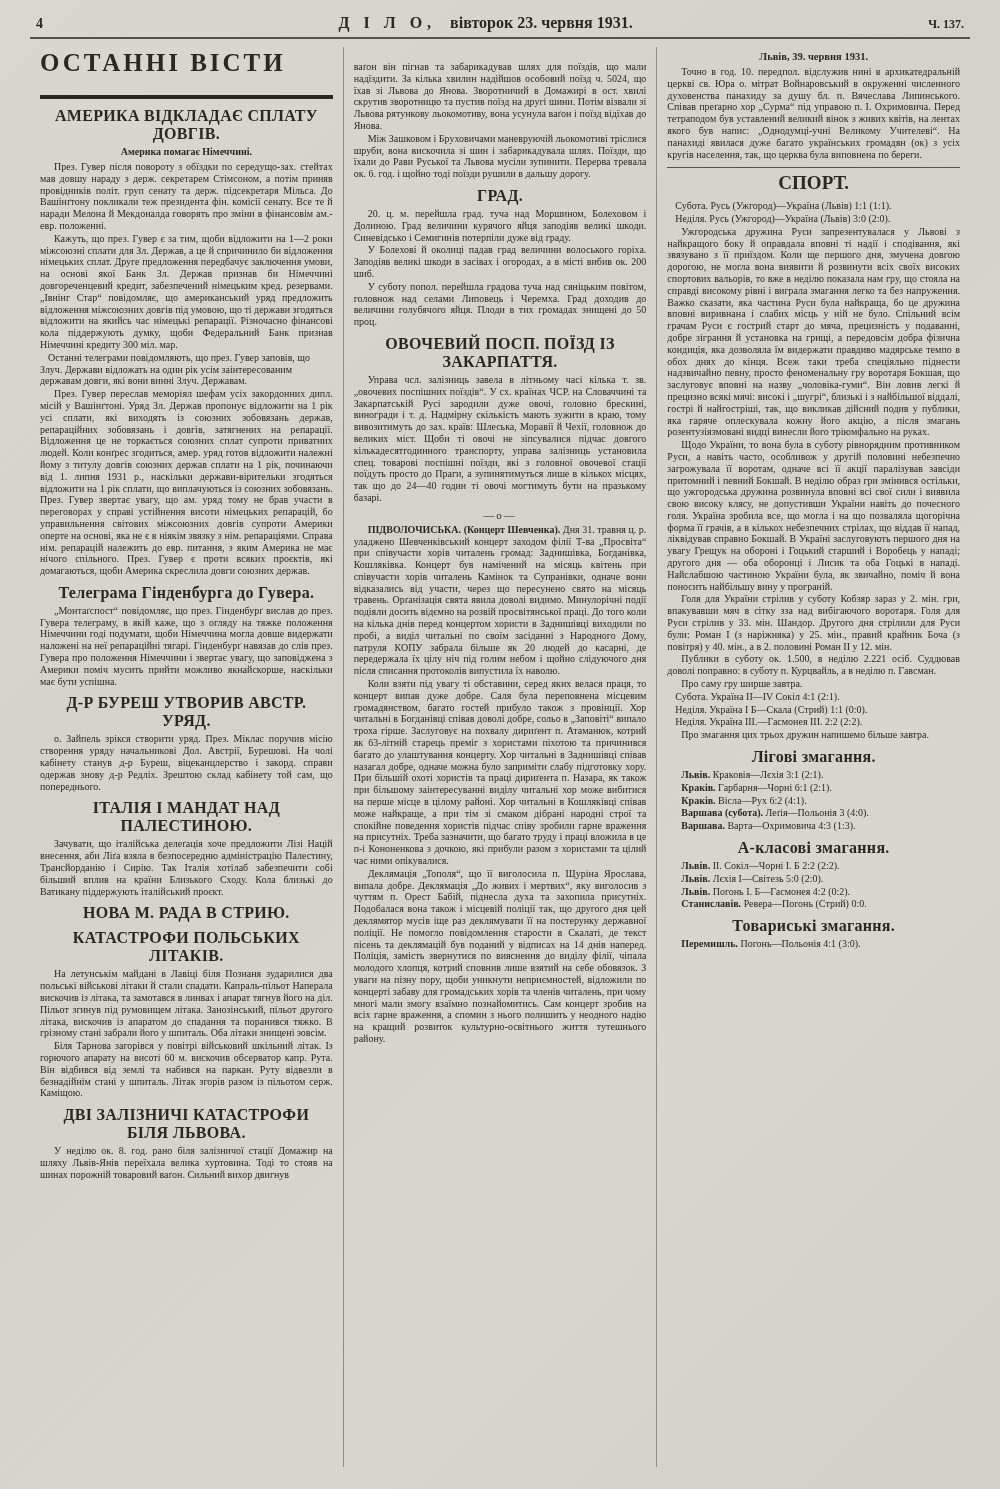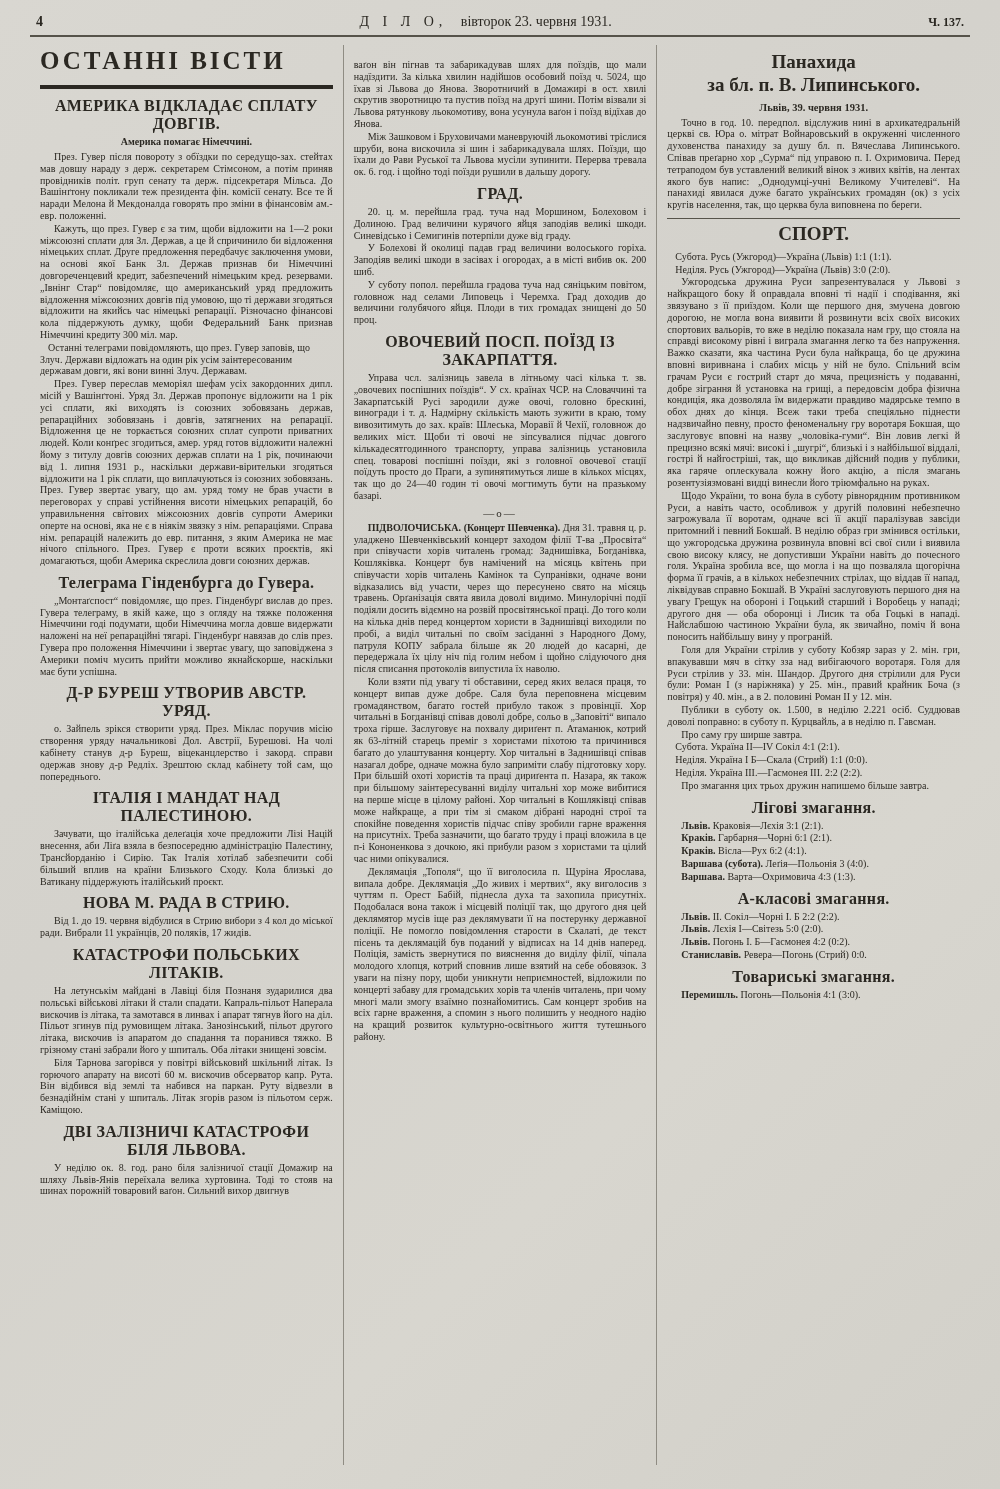--- a/index.html
+++ b/index.html
@@ -8,30 +8,30 @@
     width:1000px; height:1489px; margin:0 auto; position:relative;
     background:linear-gradient(135deg,#d9d7d1 0%, #d4d2cc 40%, #d8d6cf 70%, #d2d0c9 100%);
     font-family:"Liberation Serif","DejaVu Serif",serif;
     color:#2b2822; overflow:hidden; padding:10px 30px 0;
   }
   .masthead {
     display:flex; justify-content:space-between; align-items:baseline;
     border-bottom:2px solid #56534a; padding:4px 6px 5px; 
   }
   .page-num { font-size:14px; font-weight:bold; }
-  .mast-center { font-size:14px; font-weight:normal; }
+  .mast-center { font-size:16px; font-weight:bold; }
   .mast-title { letter-spacing:5px; margin-right:10px; }
   .issue-num { font-size:12px; font-weight:bold; }
   .columns { display:flex; margin-top:8px; height:1420px; overflow:hidden; }
   .col { flex:1 1 0; padding:2px 10px 0; overflow:hidden; }
   .col + .col { border-left:1px solid #8f8c83; }
 
   .sec-title {
     font-size:25px; font-weight:bold; letter-spacing:3px;
-    border-bottom:4px solid #2b2822; padding-bottom:10px; margin:0 0 8px;
+    border-bottom:4px solid #2b2822; padding-bottom:18px; margin:0 0 8px;
   }
   .headline {
     font-size:19px; font-weight:bold; text-align:center; line-height:1.2;
     margin:4px 0 5px; white-space:pre-line;
   }
   .subhead {
     font-size:16px; font-weight:bold; text-align:center;
     margin:7px 4px 3px; letter-spacing:.3px;
   }
   .subhead2 { font-size:10px; font-weight:bold; text-align:center; margin:0 0 4px; }
@@ -68,21 +68,20 @@
         <p class="para">Кажуть, що през. Гувер є за тим, щоби відложити на 1—2 роки міжсоюзні сплати для Зл. Держав, а це й спричинило би відложення німецьких сплат. Друге предложення передбачує заключення умови, на основі якої Банк Зл. Держав признав би Німеччині довгореченцевий кредит, забезпечений німецьким кред. резервами. „Івнінг Стар“ повідомляє, що американський уряд предложить відложення міжсоюзних довгів під умовою, що ті держави згодяться відложити на якийсь час німецькі репарації. Різночасно фінансові кола піддержують думку, щоби Федеральний Банк признав Німеччині кредиту 300 міл. мар.</p>
         <p class="para score">Останні телеграми повідомляють, що през. Гувер заповів, що Злуч. Держави відложать на один рік усім заінтересованим державам довги, які вони винні Злуч. Державам.</p>
         <p class="para">През. Гувер переслав меморіял шефам усіх закордонних дипл. місій у Вашінґтоні. Уряд Зл. Держав пропонує відложити на 1 рік усі сплати, які виходять із союзних зобовязань держав, репараційних зобовязань і довгів, затягнених на репарації. Відложення це не торкається союзних сплат супроти приватних людей. Коли конґрес згодиться, амер. уряд готов відложити належні йому з титулу довгів союзних держав сплати на 1 рік, починаючи від 1. липня 1931 р., наскільки держави-вірительки згодяться відложити на 1 рік сплати, що виплачуються із союзних зобовязань. През. Гувер звертає увагу, що ам. уряд тому не брав участи в переговорах у справі устійнення висоти німецьких репарацій, бо управильнення світових міжсоюзних довгів супроти Америки оперте на основі, яка не є в ніякім звязку з нім. репараціями. Справа нім. репарацій належить до евр. питання, з яким Америка не має нічого спільного. През. Гувер є проти всяких проєктів, які домагаються, щоби Америка скреслила довги союзних держав.</p>
         <div class="subhead">Телеграма Гінденбурга до Гувера.</div>
         <p class="para">„Монтаґспост“ повідомляє, що през. Гінденбурґ вислав до през. Гувера телеграму, в якій каже, що з огляду на тяжке положення Німеччини годі подумати, щоби Німеччина могла довше видержати наложені на неї репараційні тягарі. Гінденбурґ навязав до слів през. Гувера про положення Німеччини і звертає увагу, що заповіджена з Америки поміч мусить прийти можливо якнайскорше, наскільки має бути успішна.</p>
         <div class="subhead">Д-Р БУРЕШ УТВОРИВ АВСТР. УРЯД.</div>
         <p class="para">о. Зайпель зрікся створити уряд. През. Міклас поручив місію створення уряду начальникові Дол. Австрії, Бурешові. На чолі кабінету станув д-р Буреш, віцеканцлерство і закорд. справи одержав знову д-р Редліх. Зрештою склад кабінету той сам, що попереднього.</p>
         <div class="subhead">ІТАЛІЯ І МАНДАТ НАД ПАЛЕСТИНОЮ.</div>
         <p class="para">Зачувати, що італійська делеґація хоче предложити Лізі Націй внесення, аби Ліґа взяла в безпосередню адміністрацію Палестину, Трансйорданію і Сирію. Так Італія хотілаб забезпечити собі більший вплив на країни Близького Сходу. Кола близькі до Ватикану піддержують італійський проєкт.</p>
         <div class="subhead">НОВА М. РАДА В СТРИЮ.</div>
-        <p class="para">Від 1. до 19. червня відбулися в Стрию вибори з 4 кол до міської ради. Вибрали 11 українців, 20 поляків, 17 жидів.</p>
         <div class="subhead">КАТАСТРОФИ ПОЛЬСЬКИХ ЛІТАКІВ.</div>
         <p class="para">На летунськім майдані в Лавіці біля Познаня зударилися два польські військові літаки й стали спадати. Капраль-пільот Наперала вискочив із літака, та замотався в линвах і апарат тягнув його на діл. Пільот згинув під румовищем літака. Занозінський, пільот другого літака, вискочив із апаратом до спадання та поранився тяжко. В грізному стані забрали його у шпиталь. Оба літаки знищені зовсім.</p>
         <p class="para">Біля Тарнова загорівся у повітрі військовий шкільний літак. Із горючого апарату на висоті 60 м. вискочив обсерватор капр. Рута. Він відбився від землі та набився на паркан. Руту відвезли в безнадійнім стані у шпиталь. Літак згорів разом із пільотом серж. Каміщою.</p>
         <div class="subhead">ДВІ ЗАЛІЗНИЧІ КАТАСТРОФИ БІЛЯ ЛЬВОВА.</div>
         <p class="para">У неділю ок. 8. год. рано біля залізничої стації Домажир на шляху Львів-Янів переїхала велика хуртовина. Тоді то стояв на шинах порожній товаровий ваґон. Сильний вихор двигнув</p>
       </div>
     <div class="col">
         <p class="para noindent">ваґон він пігнав та забарикадував шлях для поїздів, що мали надїздити. За кілька хвилин надійшов особовий поїзд ч. 5024, що їхав зі Львова до Янова. Зворотничий в Домажирі в ост. хвилі скрутив зворотницю та пустив поїзд на другі шини. Потім візвали зі Львова рятункову льокомотиву, вона усунула ваґон і поїзд відїхав до Янова.</p>
         <p class="para">Між Зашковом і Бруховичами маневруючій льокомотиві тріслися шруби, вона вискочила зі шин і забарикадувала шлях. Поїзди, що їхали до Рави Руської та Львова мусіли зупинити. Перерва тревала ок. 6. год. і щойно тоді поїзди рушили в дальшу дорогу.</p>
         <div class="subhead">ГРАД.</div>
@@ -90,22 +89,20 @@
         <p class="para">У Болехові й околиці падав град величини волоського горіха. Заподіяв великі шкоди в засівах і огородах, а в місті вибив ок. 200 шиб.</p>
         <p class="para">У суботу попол. перейшла градова туча над сяніцьким повітом, головнож над селами Липовець і Черемха. Град доходив до величини голубячого яйця. Плоди в тих громадах знищені до 50 проц.</p>
         <div class="subhead">ОВОЧЕВИЙ ПОСП. ПОЇЗД ІЗ ЗАКАРПАТТЯ.</div>
         <p class="para">Управа чсл. залізниць завела в літньому часі кілька т. зв. „овочевих поспішних поїздів“. У сх. країнах ЧСР. на Словаччині та Закарпатській Русі зародили дуже овочі, головно брескині, виногради і т. д. Надмірну скількість мають зужити в краю, тому вивозитимуть до зах. країв: Шлеська, Моравії й Чехії, головнож до великих міст. Щоби ті овочі не зіпсувалися підчас довгого кількадесятгодинного транспорту, управа залізниць установила спец. товарові поспішні поїзди, які з головної овочевої стації поїдуть просто до Праги, а зупинятимуться лише в кількох місцях, так що до 24—40 годин ті овочі могтимуть бути на празькому базарі.</p>
         <div class="o-div">—о—</div>
         <p class="para"><span class="lead">ПІДВОЛОЧИСЬКА. (Концерт Шевченка).</span><span> Дня 31. травня ц. р. уладжено Шевченківський концерт заходом філії Т-ва „Просвіта“ при співучасти хорів читалень громад: Заднишівка, Богданівка, Кошляківка. Концерт був намічений на місяць квітень при співучасти хорів читалень Камінок та Супранівки, одначе вони відказались від участи, через що пересунено свято на місяць травень. Орґанізація свята явила доволі видимо. Минулорічні події подіяли досить відємно на розвій просвітянської праці. До того коли на кілька днів перед концертом хористи в Заднишівці виходили по пробі, а виділ читальні по своїм засіданні з Народного Дому, патруля КОПУ забрала більше як 20 людей до касарні, де передержала їх цілу ніч під голим небом і щойно слідуючого дня після списання протоколів випустила їх наволю.</span></p>
         <p class="para">Коли взяти під увагу ті обставини, серед яких велася праця, то концерт випав дуже добре. Саля була переповнена місцевим громадянством, багато гостей прибуло також з провінції. Хор читальні в Богданівці співав доволі добре, сольо в „Заповіті“ випало троха гірше. Заслуговує на похвалу дириґент п. Атаманюк, котрий як 63-літній старець преміг з хористами піхотою та причинився багато до улаштування концерту. Хор читальні в Заднишівці співав назагал добре, одначе можна було заприміти слабу підготовку хору. При більшій охоті хористів та праці дириґента п. Назара, як також при більшому заінтересуванні виділу читальні хор може вибитися на перше місце в цілому районі. Хор читальні в Кошляківці співав може найкраще, а при тім зі смаком дібрані народні строї та спокійне поведення хористів підчас співу зробили гарне враження на присутніх. Треба зазначити, що багато труду і праці вложила в це п-і Кононенкова з дочкою, які прибули разом з хористами та цілий час ними опікувалися.</p>
         <p class="para">Деклямація „Тополя“, що її виголосила п. Щуріна Ярослава, випала добре. Деклямація „До живих і мертвих“, яку виголосив з чуттям п. Орест Бабій, піднесла духа та захопила присутніх. Подобалася вона також і місцевій поліції так, що другого дня цей деклямятор мусів іще раз деклямувати її на постерунку державної поліції. Не помогло повідомлення старости в Скалаті, де текст пісень та деклямацій був поданий у відписах на 14 днів наперед. Поліція, замість звернутися по вияснення до виділу філії, чіпала молодого хлопця, котрий сповнив лише взятий на себе обовязок. З уваги на пізну пору, щоби уникнути неприємностей, відложили по концерті забаву для громадських хорів та членів читалень, при чому многі мали змогу взаїмно познайомитись. Сам концерт зробив на всіх гарне враження, а спомин з нього полишить у неодного надію на кращий розвиток культурно-освітнього життя тутешнього району.</p>
       </div>
     <div class="col">
-        <div class="headline">Панахида
-за бл. п. В. Липинського.</div>
         <div class="dateline">Львів, 39. червня 1931.</div>
         <p class="para">Точно в год. 10. передпол. відслужив нині в архикатедральній церкві св. Юра о. мітрат Войнаровський в окруженні численного духовенства панахиду за душу бл. п. Вячеслава Липинського. Співав преґарно хор „Сурма“ під управою п. І. Охримовича. Перед тетраподом був уставлений великий вінок з живих квітів, на лентах якого був напис: „Однодумці-учні Великому Учителеві“. На панахиді явилася дуже багато українських громадян (ок) з усіх кругів населення, так, що церква була виповнена по береги.</p>
         <div class="rule"></div>
         <div class="headline">СПОРТ.</div>
         <p class="para score">Субота. Русь (Ужгород)—Україна (Львів) 1:1 (1:1).</p>
         <p class="para score">Неділя. Русь (Ужгород)—Україна (Львів) 3:0 (2:0).</p>
         <p class="para">Ужгородська дружина Руси запрезентувалася у Львові з найкращого боку й оправдала вповні ті надії і сподівання, які звязувано з її приїздом. Коли ще першого дня, змучена довгою дорогою, не могла вона виявити й розвинути всіх своїх високих спортових вальорів, то вже в неділю показала нам гру, що стояла на справді високому рівні і виграла змагання легко та без напруження. Важко сказати, яка частина Руси була найкраща, бо це дружина вповні виривнана і слабих місць у ній не було. Спільний всім грачам Руси є гострий старт до мяча, прецизність у подаванні, добре зіграння й установка на грищі, а передовсім добра фізична кондиція, яка дозволяла їм видержати правдиво мадярське темпо в обох днях до кінця. Всеж таки треба спеціяльно піднести надзвичайно певну, просто феноменальну гру воротаря Бокшая, що заслуговує вповні на назву „чоловіка-гуми“. Він ловив легкі й прецизно всякі мячі: високі і „шугрі“, близькі і з найбільшої віддалі, гострі й найгостріші, так, що викликав дійсний подив у публики, яка гаряче оплескувала кожну його акцію, а після змагань розентузіязмовані видці винесли його тріюмфально на руках.</p>
         <p class="para">Щодо України, то вона була в суботу рівнорядним противником Руси, а навіть часто, особливож у другій половині небезпечно загрожувала її воротам, одначе всі її акції паралізував завсіди притомний і певний Бокшай. В неділю образ гри змінився остільки, що ужгородська дружина розвинула вповні всі свої сили і виявила свою високу клясу, не допустивши України навіть до почесного голя. Україна зробила все, що могла і на що позваляла щогорічна форма її грачів, а в кількох небезпечних стрілах, що віддав її напад, ліквідував справно Бокшай. В Україні заслуговують першого дня на увагу Грещук на обороні і Гоцький старший і Воробець у нападі; другого дня — оба оборонці і Лисик та оба Гоцькі в нападі. Найслабшою частиною України була, як звичайно, поміч й вона поносить найбільшу вину у програній.</p>
         <p class="para">Голя для України стрілив у суботу Кобзяр зараз у 2. мін. гри, впакувавши мяч в сітку зза над вибігаючого воротаря. Голя для Руси стрілив у 33. мін. Шандор. Другого дня стрілили для Руси були: Роман І (з наріжняка) у 25. мін., правий крайник Боча (з повітря) у 40. мін., а в 2. половині Роман II у 12. мін.</p>
         <p class="para">Публики в суботу ок. 1.500, в неділю 2.221 осіб. Суддював доволі поправно: в суботу п. Курцвайль, а в неділю п. Гавсман.</p>

